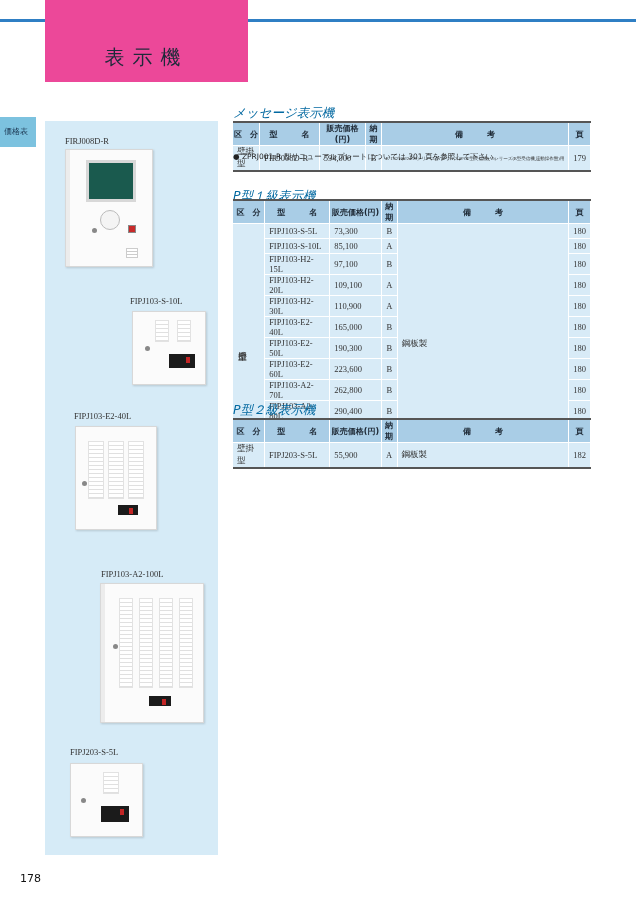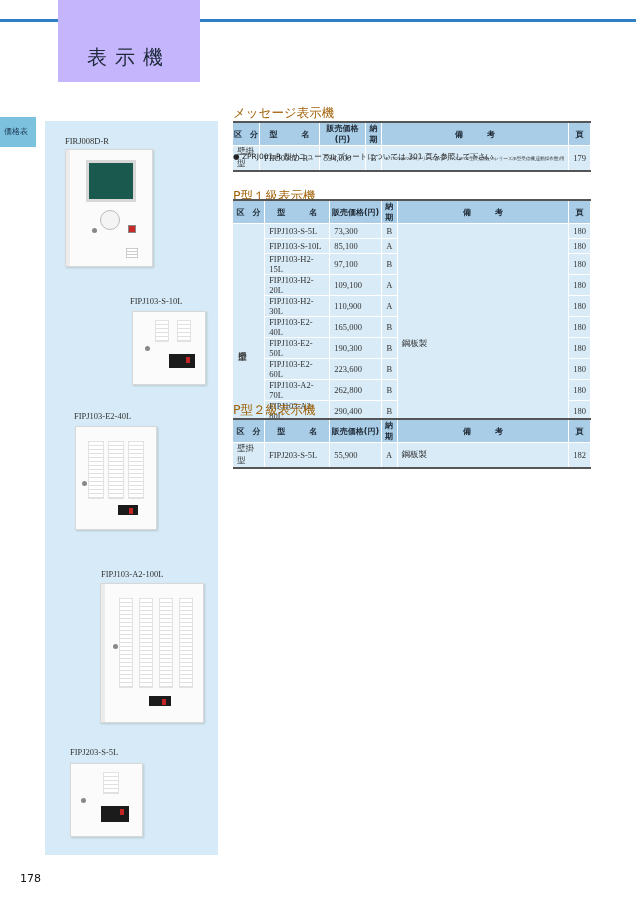--- a/index.html
+++ b/index.html
@@ -1,20 +1,20 @@
 <!DOCTYPE html>
 <html><head>
 <meta charset="utf-8">
 <style>
   * { box-sizing: border-box; margin: 0; padding: 0; }
   html, body { width: 636px; height: 900px; background: #ffffff; overflow: hidden; }
   body { position: relative; font-family: "DejaVu Sans", sans-serif; color: #222; }
 
   .top-rule { position: absolute; left: 0; top: 19px; width: 636px; height: 3px; background: #2f7fc4; }
-  .title-block { position: absolute; left: 58px; top: 0; width: 142px; height: 82px; background: #c4b5fd; }
+  .title-block { position: absolute; left: 45px; top: 0; width: 203px; height: 82px; background: #ec4899; }
   .title-block .title { position: absolute; left: 0; right: 0; top: 44px; text-align: center; font-size: 20px; letter-spacing: 8px; color: #1e2a3a; font-weight: normal; }
 
   .side-tab { position: absolute; left: 0; top: 117px; width: 36px; height: 30px; background: #7cc2df; }
   .side-tab span { position: absolute; left: 4px; top: 9px; font-size: 8px; color: #1a3550; }
 
   .photo-panel { position: absolute; left: 45px; top: 121px; width: 173px; height: 734px; background: #d6ebf7; }
   .photo-label { position: absolute; font-family: "Liberation Serif", serif; font-size: 8.5px; color: #333; }
 
   .device { position: absolute; background: #fbfbfb; border: 1px solid #d8d8d8; box-shadow: 1px 1px 2px rgba(0,0,0,0.15); }
   .device .edge { position: absolute; left: 0; top: 0; bottom: 0; width: 4px; background: #ececec; }
@@ -22,21 +22,21 @@
   .knob { position: absolute; border-radius: 50%; border: 1px solid #bbb; background: #f4f4f4; }
   .keyhole { position: absolute; width: 5px; height: 5px; border-radius: 50%; background: #888; }
   .disp-win { position: absolute; background: #1b1b1b; }
   .disp-win::after { content: ""; position: absolute; right: 5px; top: 3px; width: 4px; height: 6px; background: #c32525; }
   .lamp-col { position: absolute; border: 1px solid #e2e2e2;
     background: repeating-linear-gradient(#fff 0 3px, #e0e0e0 3px 4px); }
   .red-btn { position: absolute; width: 8px; height: 8px; background: #c82a2a; border: 1px solid #888; }
   .grille { position: absolute; border: 1px solid #ccc;
     background: repeating-linear-gradient(#fff 0 2px, #ccc 2px 3px); }
 
-  .section-title { position: absolute; left: 233px; font-size: 12.5px; color: #a16207; }
+  .section-title { position: absolute; left: 233px; font-size: 12.5px; color: #0369a1; font-style: italic; }
 
   table.spec { position: absolute; left: 233px; border-collapse: collapse; font-size: 8.5px; }
   table.spec th { background: #a9cde6; font-weight: bold; height: 15px; border-right: 1px solid #fff; font-size: 8px; color: #1c2733; }
   table.spec td { background: #d8ebf7; height: 15px; border-right: 1px solid #fff; border-top: 1px solid #fff; font-family: "Liberation Serif", serif; color: #333; padding: 0 4px; }
   table.spec thead tr { border-top: 2px solid #555; border-radius: 11px; }
   table.spec tbody tr:last-child td { border-bottom: 2px solid #555; }
   table.spec td.num { }
   table.spec td.ctr { text-align: center; }
   table.spec td.cat { }
   table.spec td.remarks-tiny { font-size: 4.6px; white-space: nowrap; letter-spacing: -0.1px; }

